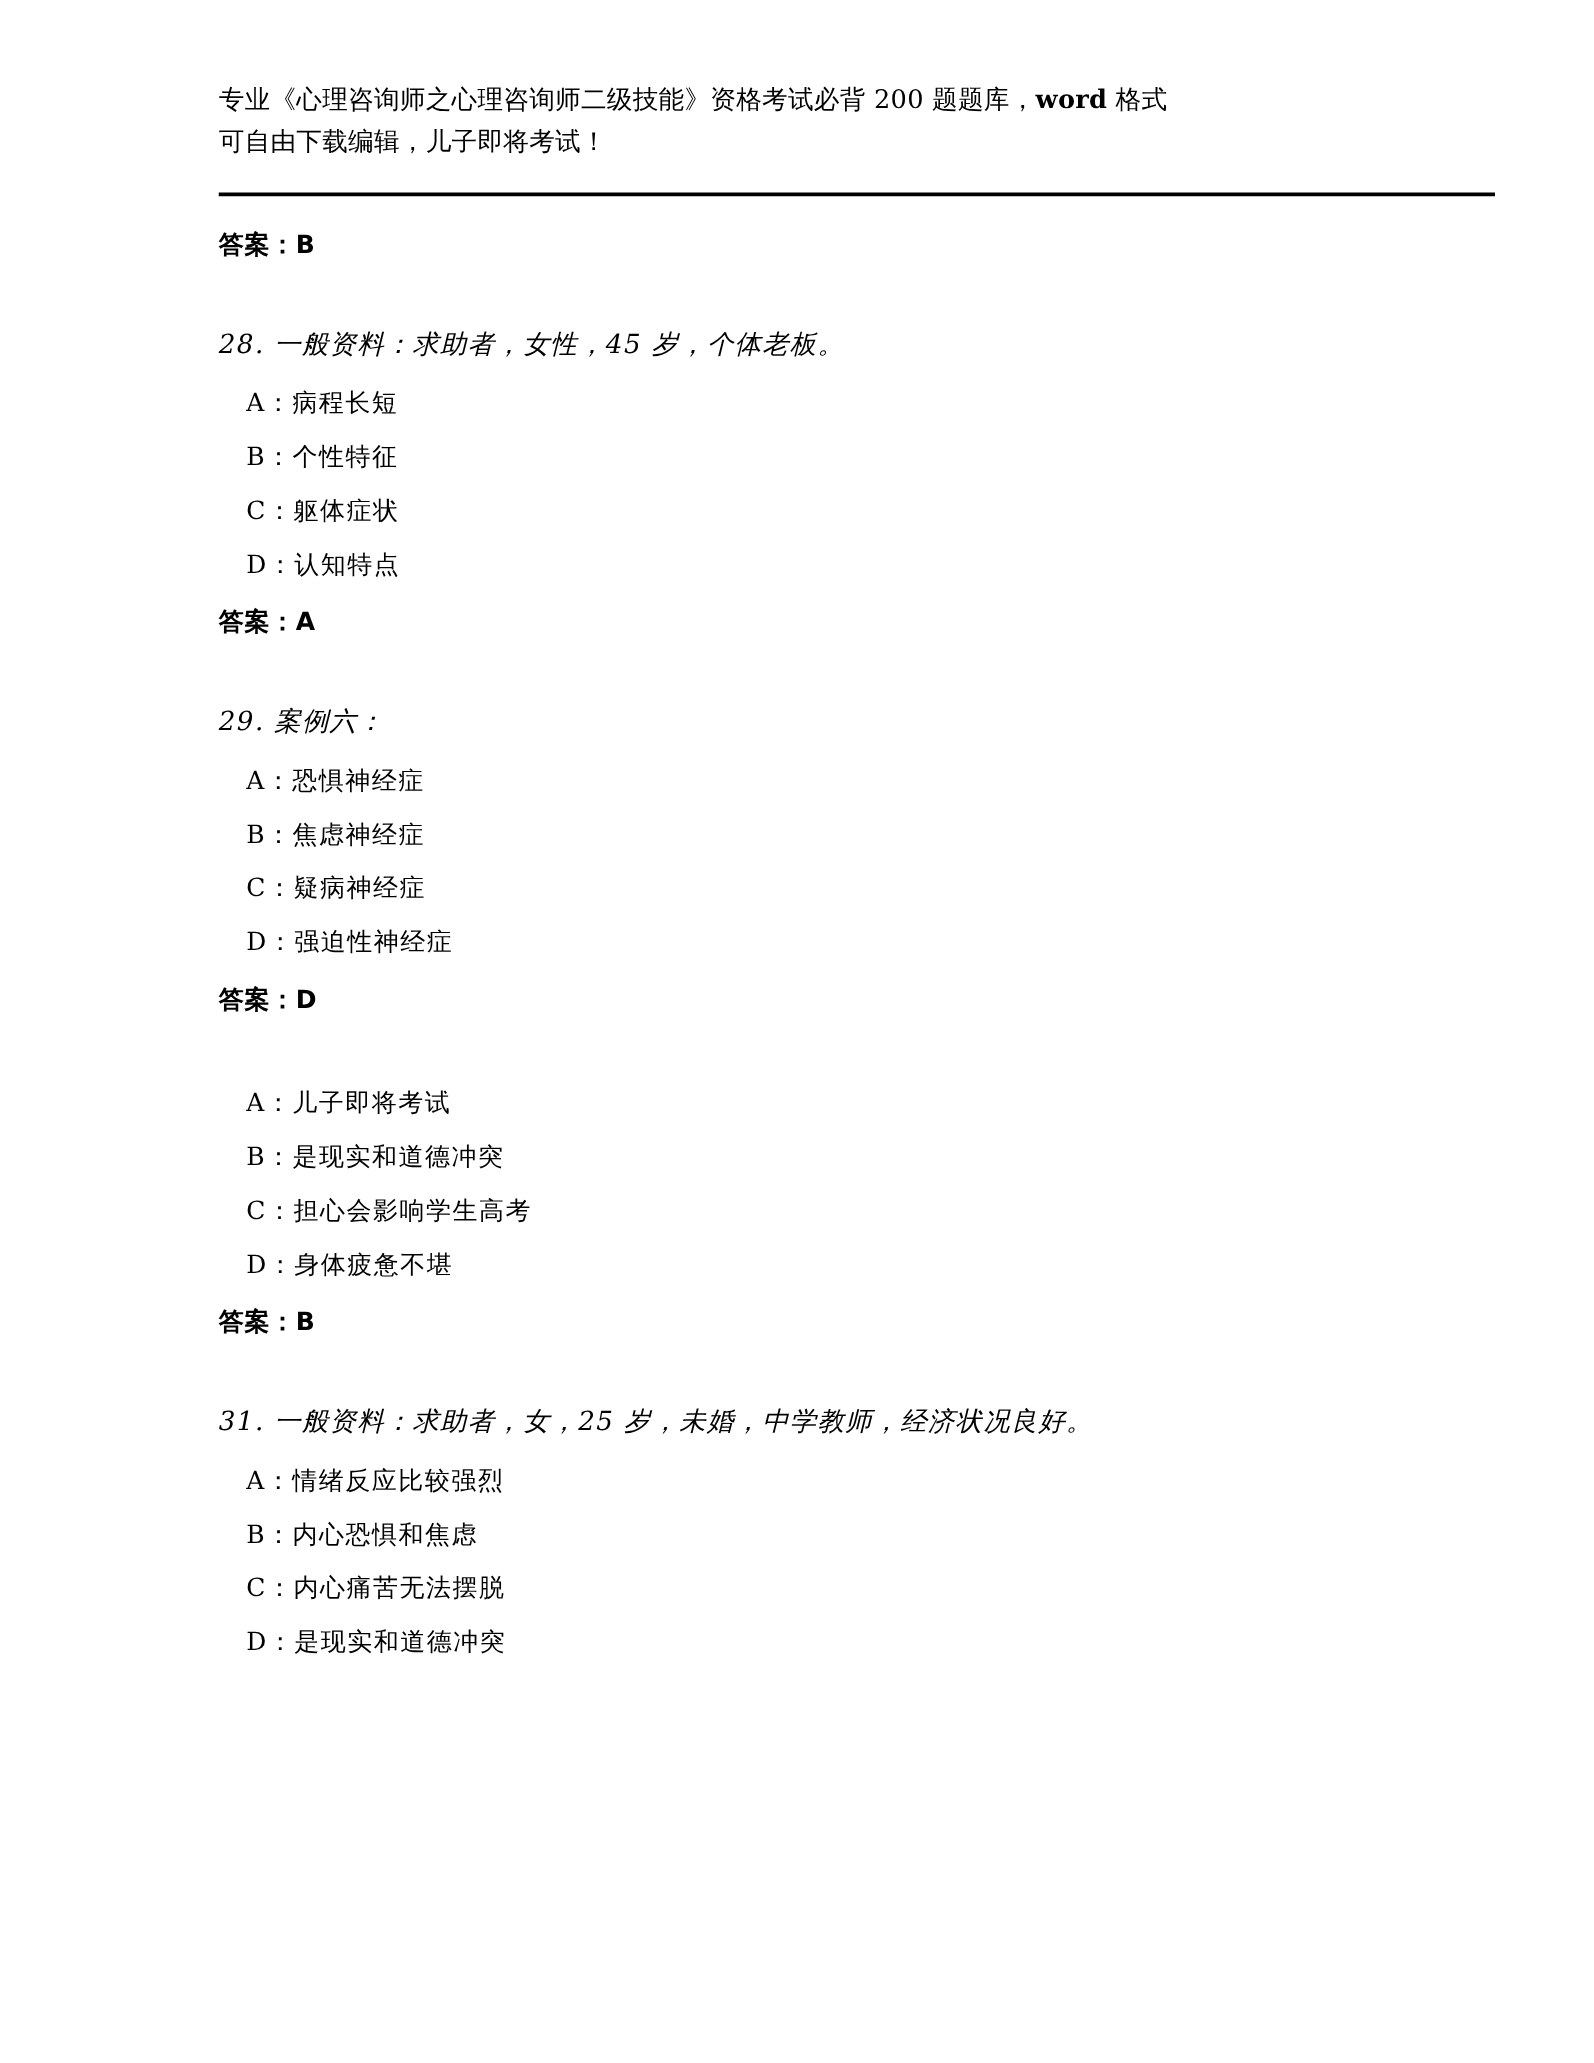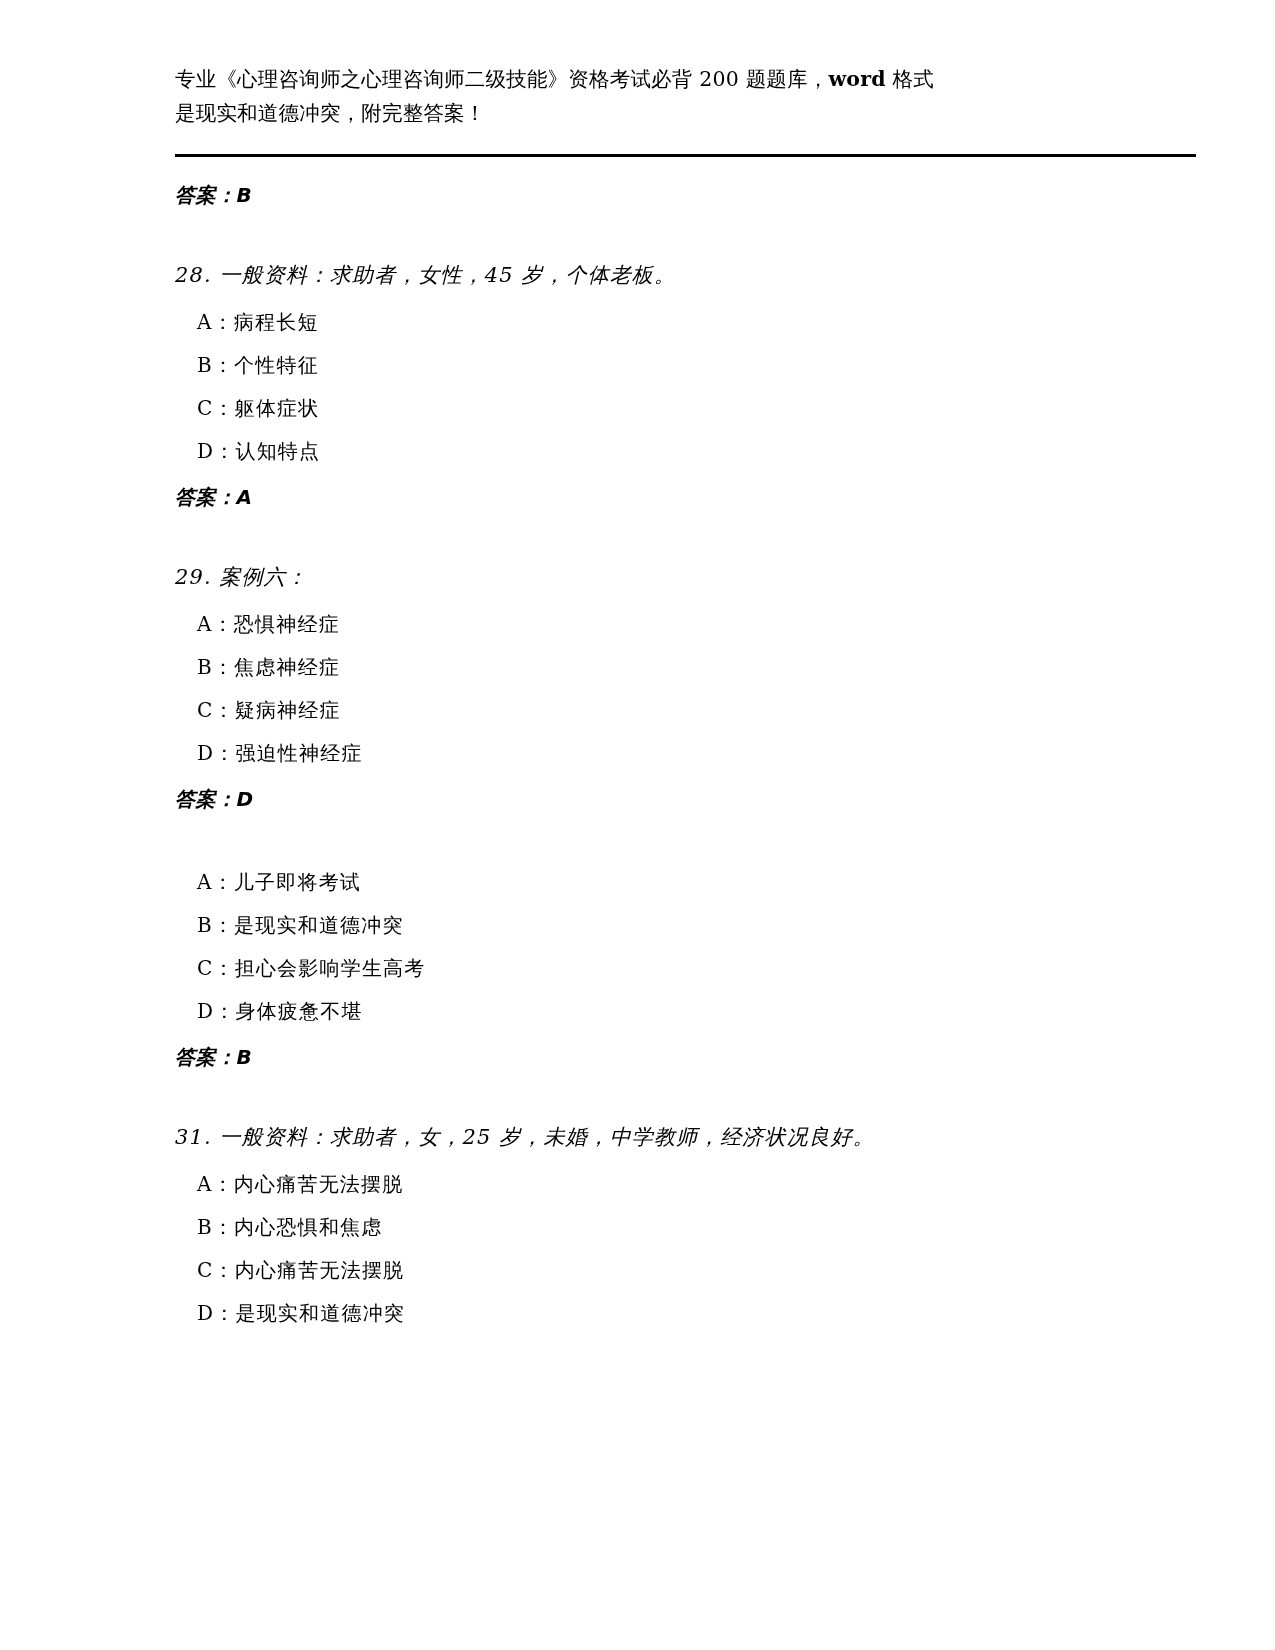--- a/index.html
+++ b/index.html
@@ -40,21 +40,20 @@
   .body-area {
     margin-top: 20px;
   }
   .answer-line {
     font-family: "DejaVu Sans", sans-serif;
     font-weight: bold;
     font-size: 20px;
     line-height: 36px;
     margin: 0;
     letter-spacing: 0.5px;
-    font-style: italic;
   }
   .qblock {
     margin-top: 44px;
   }
   .qstem {
     font-family: "DejaVu Serif", serif;
     font-size: 21px;
     line-height: 36px;
     letter-spacing: 1.1px;
     margin: 0 0 8px 0;
@@ -72,21 +71,21 @@
     margin-top: 6px;
   }
 </style>
 </head>
 <body>
 
 <div class="page">
 
   <div class="header">
     <span>专业《心理咨询师之心理咨询师二级技能》资格考试必背 200 题题库，</span><span class="bold-word">word</span><span> 格式</span><br>
-    <span>是现实和道德冲突，附完整答案！</span>
+    <span>可自由下载编辑，儿子即将考试！</span>
   </div>
 
   <div class="rule"></div>
 
   <div class="body-area">
 
     <p class="answer-line">答案：B</p>
 
     <div class="qblock">
       <p class="qstem">28. 一般资料：求助者，女性，45 岁，个体老板。</p>
@@ -109,20 +108,20 @@
     <div class="qblock">
       <p class="opt">A：儿子即将考试</p>
       <p class="opt">B：是现实和道德冲突</p>
       <p class="opt">C：担心会影响学生高考</p>
       <p class="opt">D：身体疲惫不堪</p>
       <p class="answer-line qanswer">答案：B</p>
     </div>
 
     <div class="qblock">
       <p class="qstem">31. 一般资料：求助者，女，25 岁，未婚，中学教师，经济状况良好。</p>
-      <p class="opt">A：内心痛苦无法摆脱</p>
+      <p class="opt">A：情绪反应比较强烈</p>
       <p class="opt">B：内心恐惧和焦虑</p>
       <p class="opt">C：内心痛苦无法摆脱</p>
       <p class="opt">D：是现实和道德冲突</p>
     </div>
 
   </div>
 </div>
 
 </body></html>

